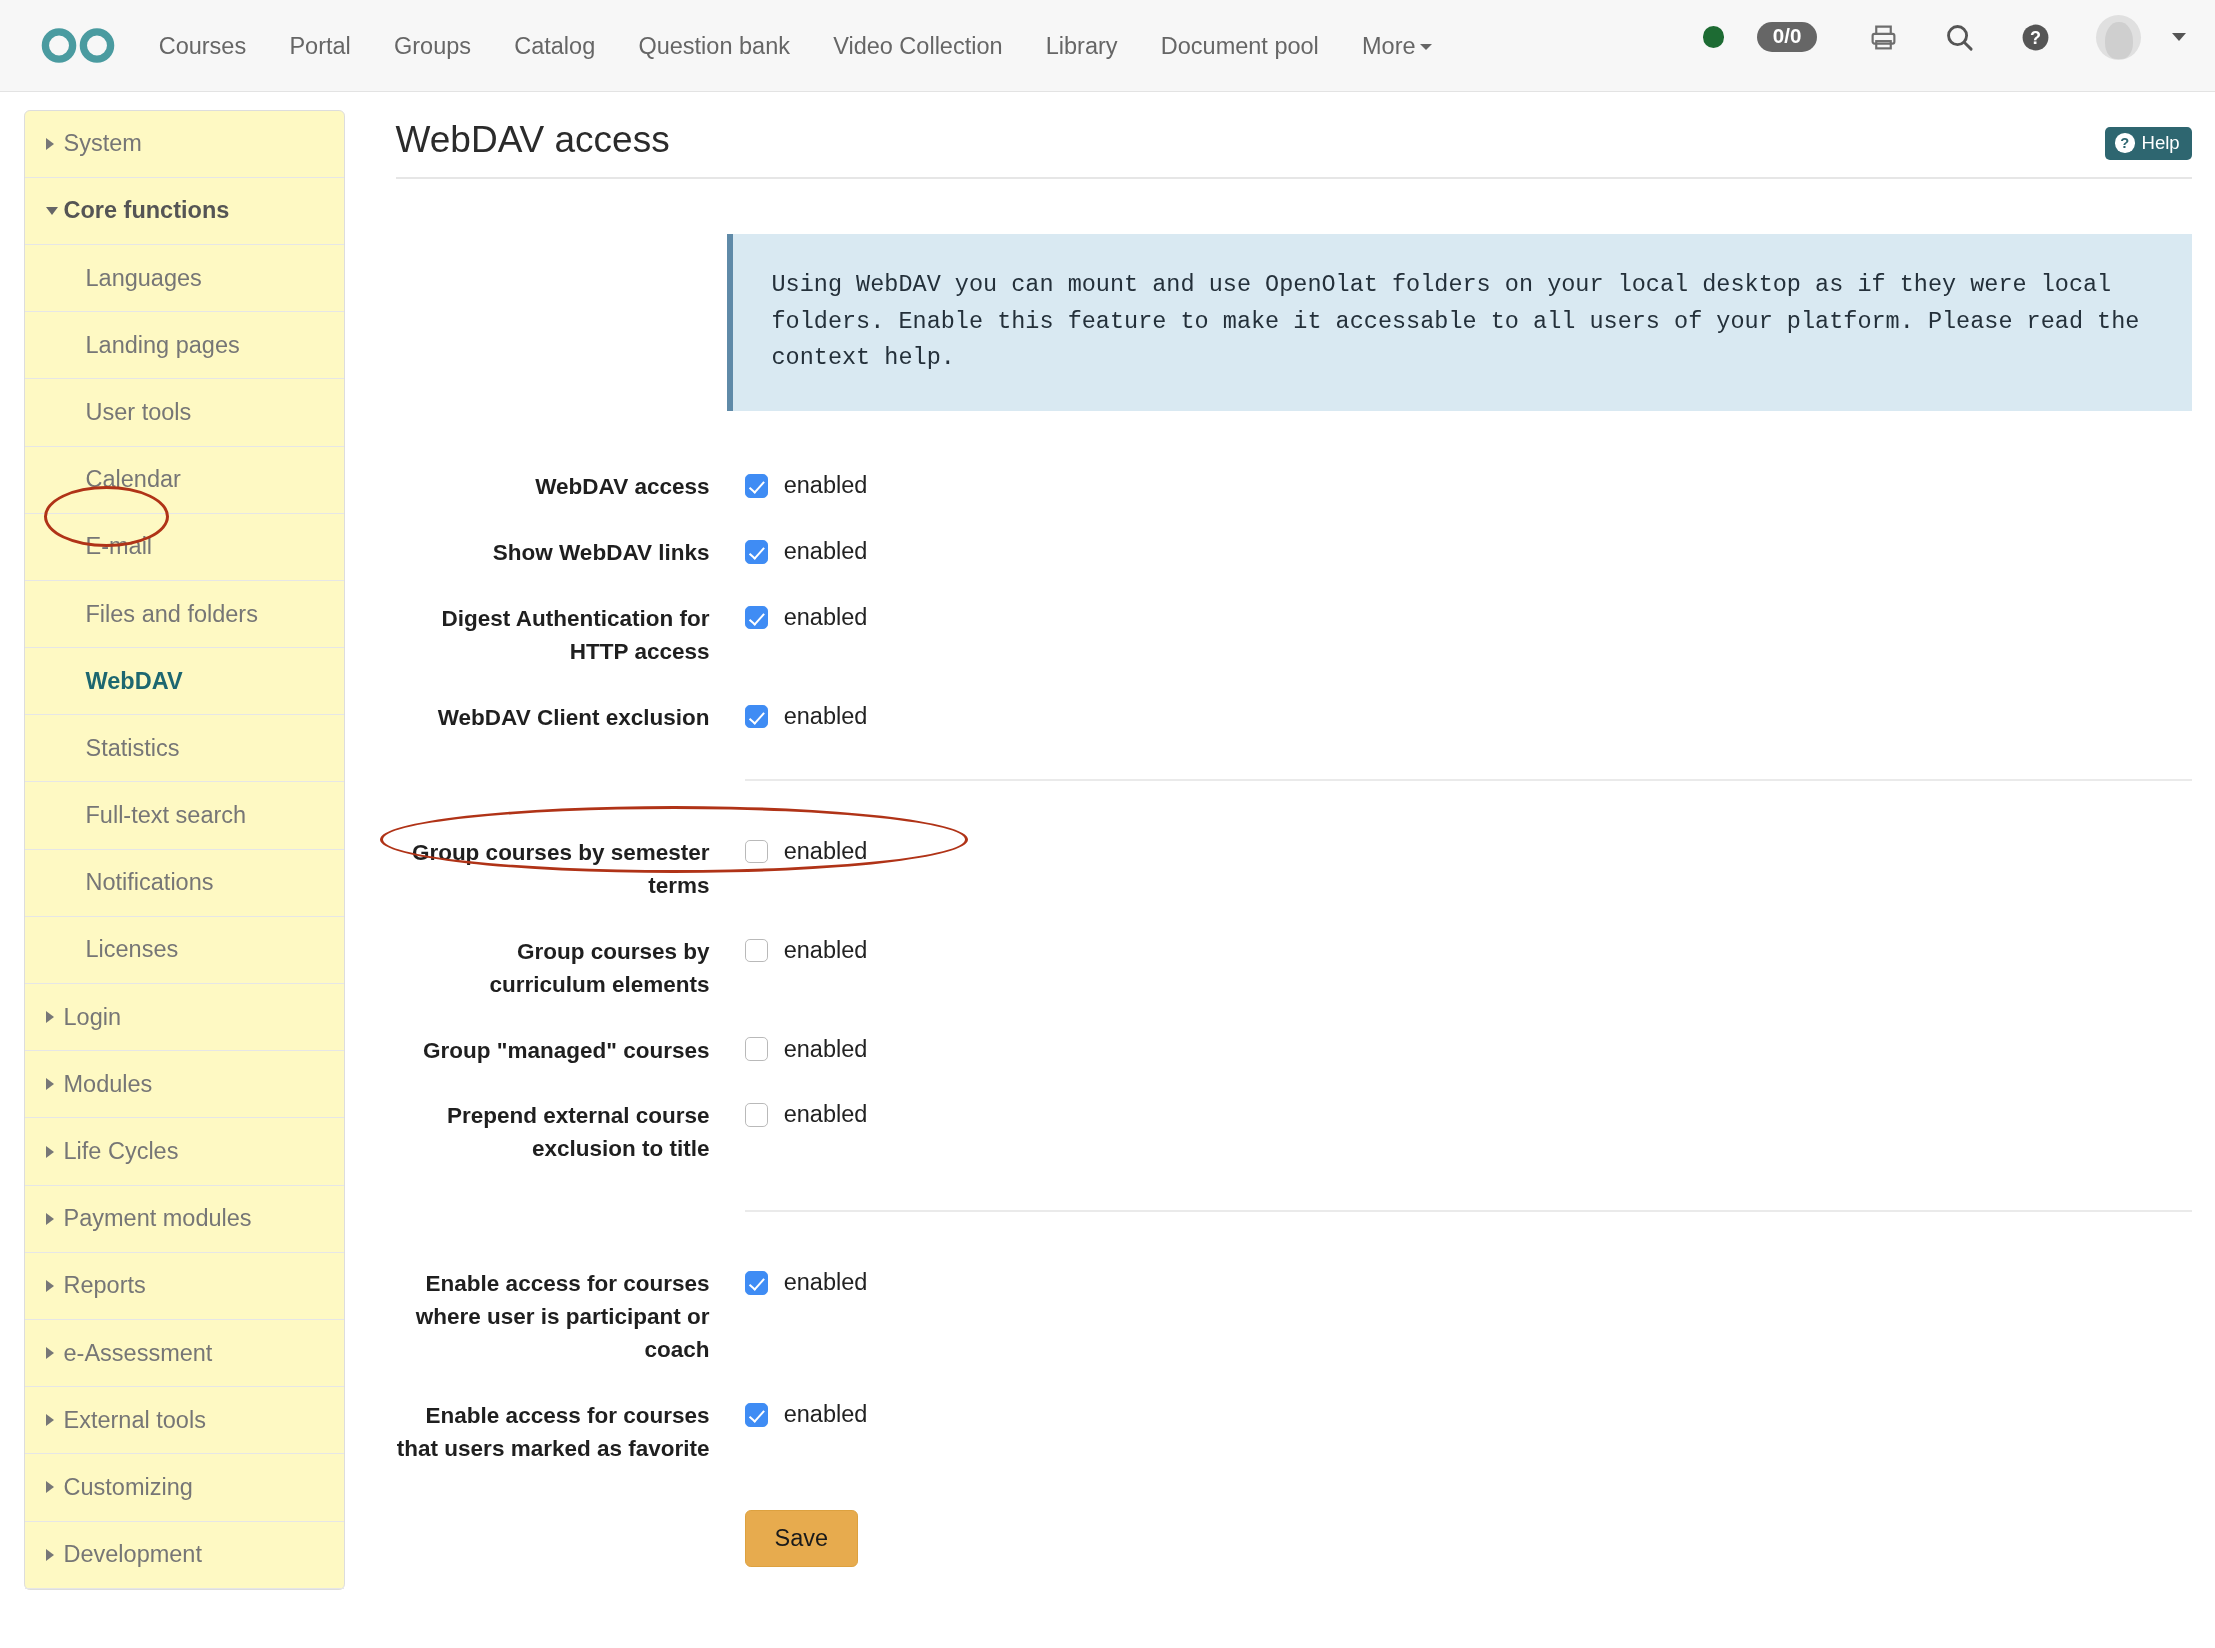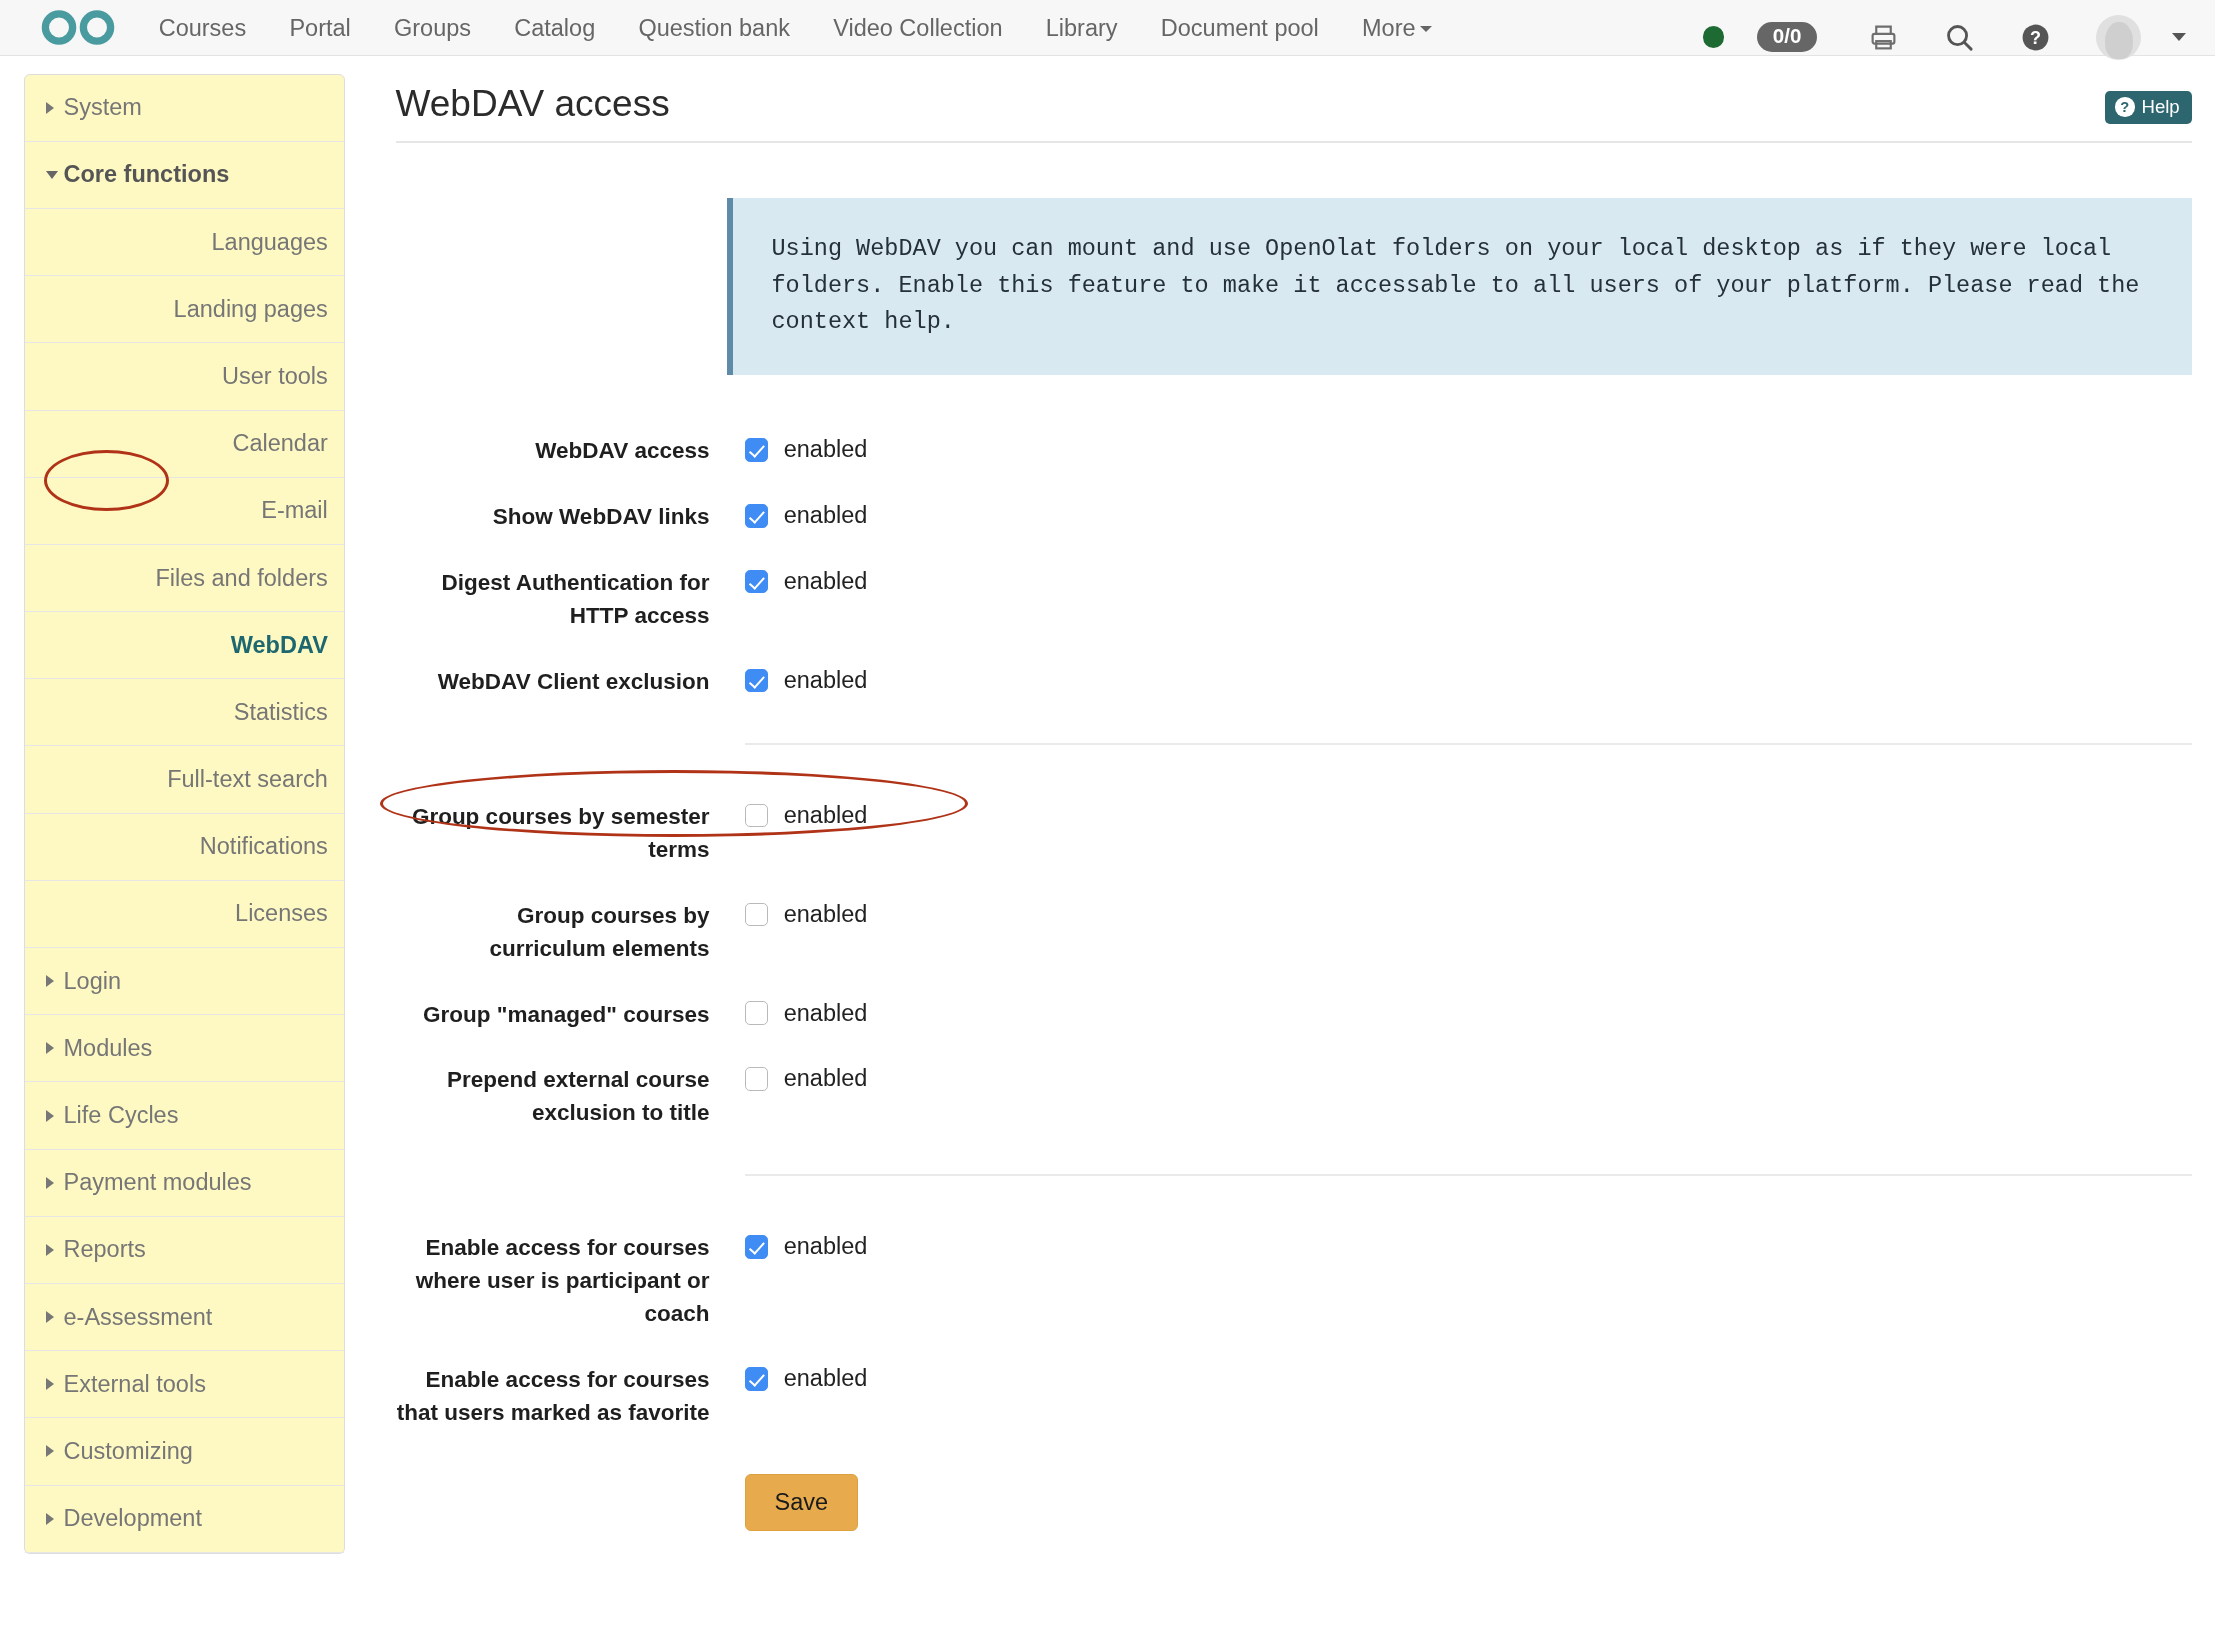--- a/index.html
+++ b/index.html
@@ -7,21 +7,21 @@
     margin: 0; padding: 0;
     width: 2215px; height: 1649px;
     background: #ffffff;
     font-family: "Liberation Sans", sans-serif;
     -webkit-font-smoothing: antialiased;
   }
 
   
   .navbar {
     position: relative;
-    height: 56px;
+    height: 92px;
     background: #f7f7f7;
     border-bottom: 1px solid #e3e3e3;
     display: flex;
     align-items: center;
     padding: 0 25.5px;
   }
   .brand {
     width: 94px;
     display: flex;
     align-items: center;
@@ -129,21 +129,21 @@
     border-bottom: 1px solid #e6e6e6;
     font-size: 23.5px;
     color: #767676;
     padding: 18.6px 15.7px 18.6px 39px;
     cursor: pointer;
     white-space: nowrap;
     line-height: 29px;
   }
   .side-item:last-child { border-bottom: none; }
   .side-item.group { padding-left: 39px; }
-  .side-item.child { padding-left: 61px; text-align: right; }
+  .side-item.child { padding-left: 61px; }
   .side-item.active {
     color: #1d6770;
     font-weight: bold;
   }
   .side-item.expanded { color: #555; font-weight: bold; }
   .tri {
     position: absolute;
     left: 21.6px;
     top: 50%;
     transform: translateY(-50%);

